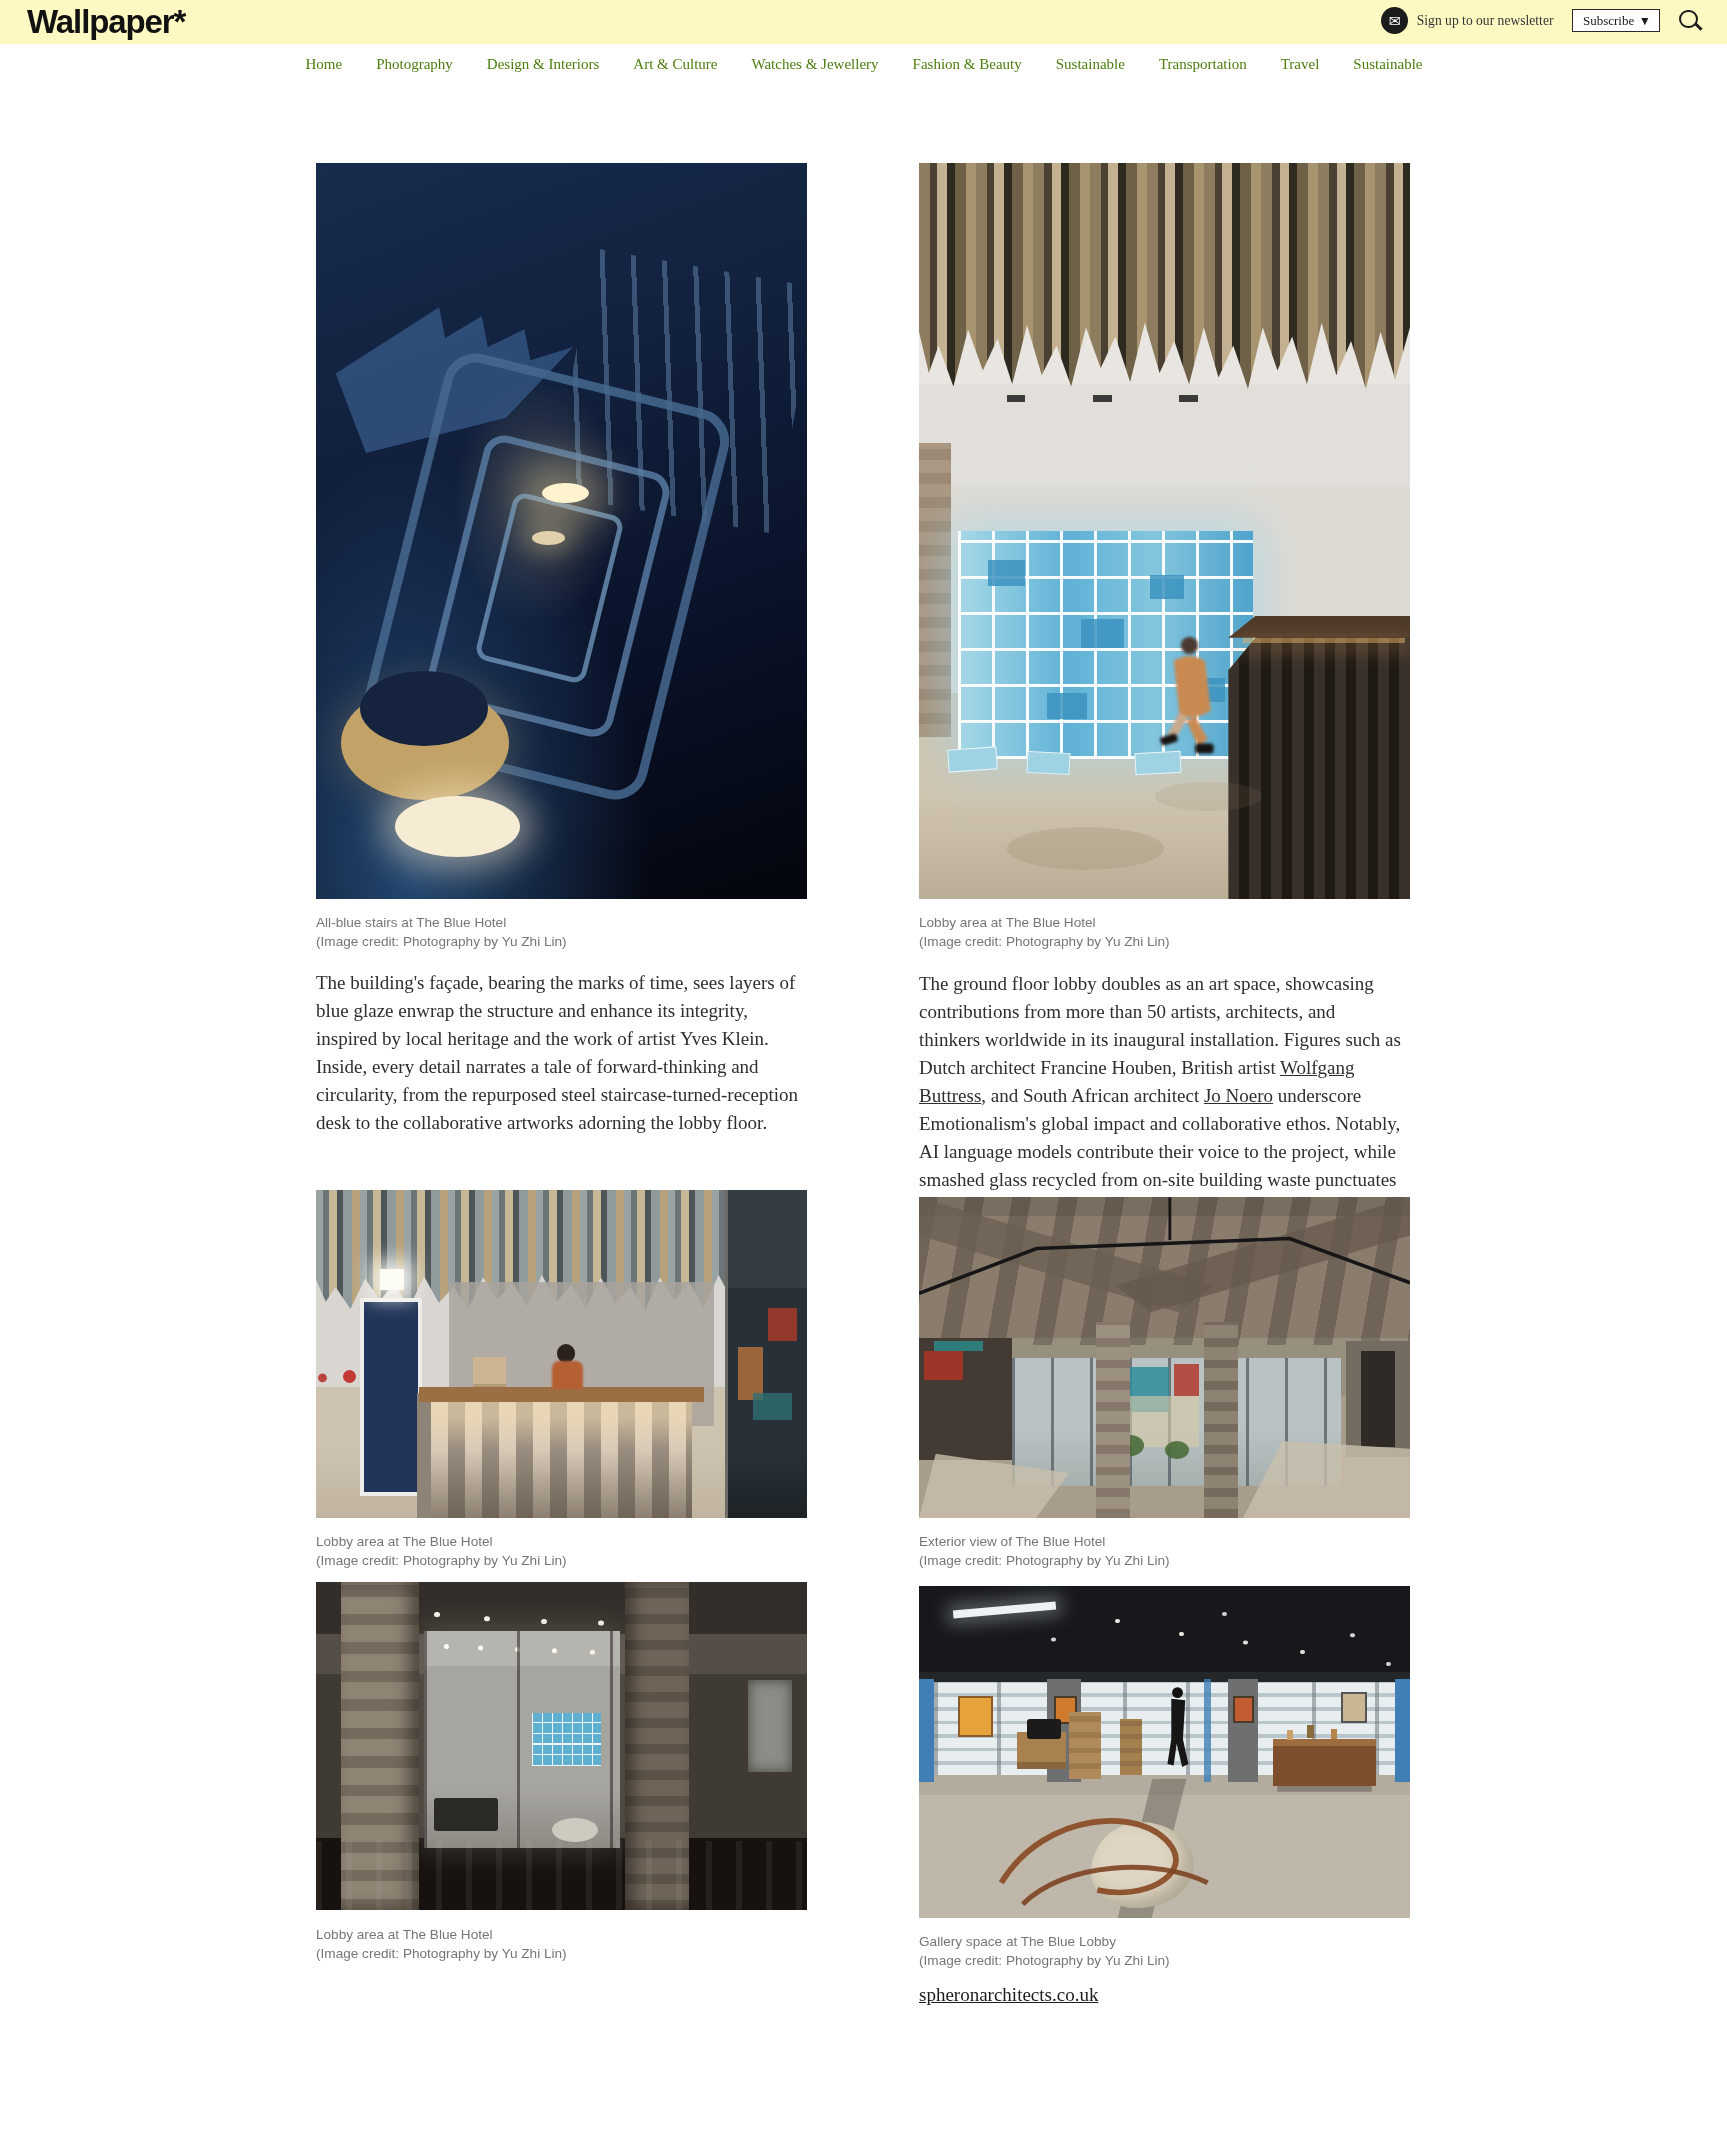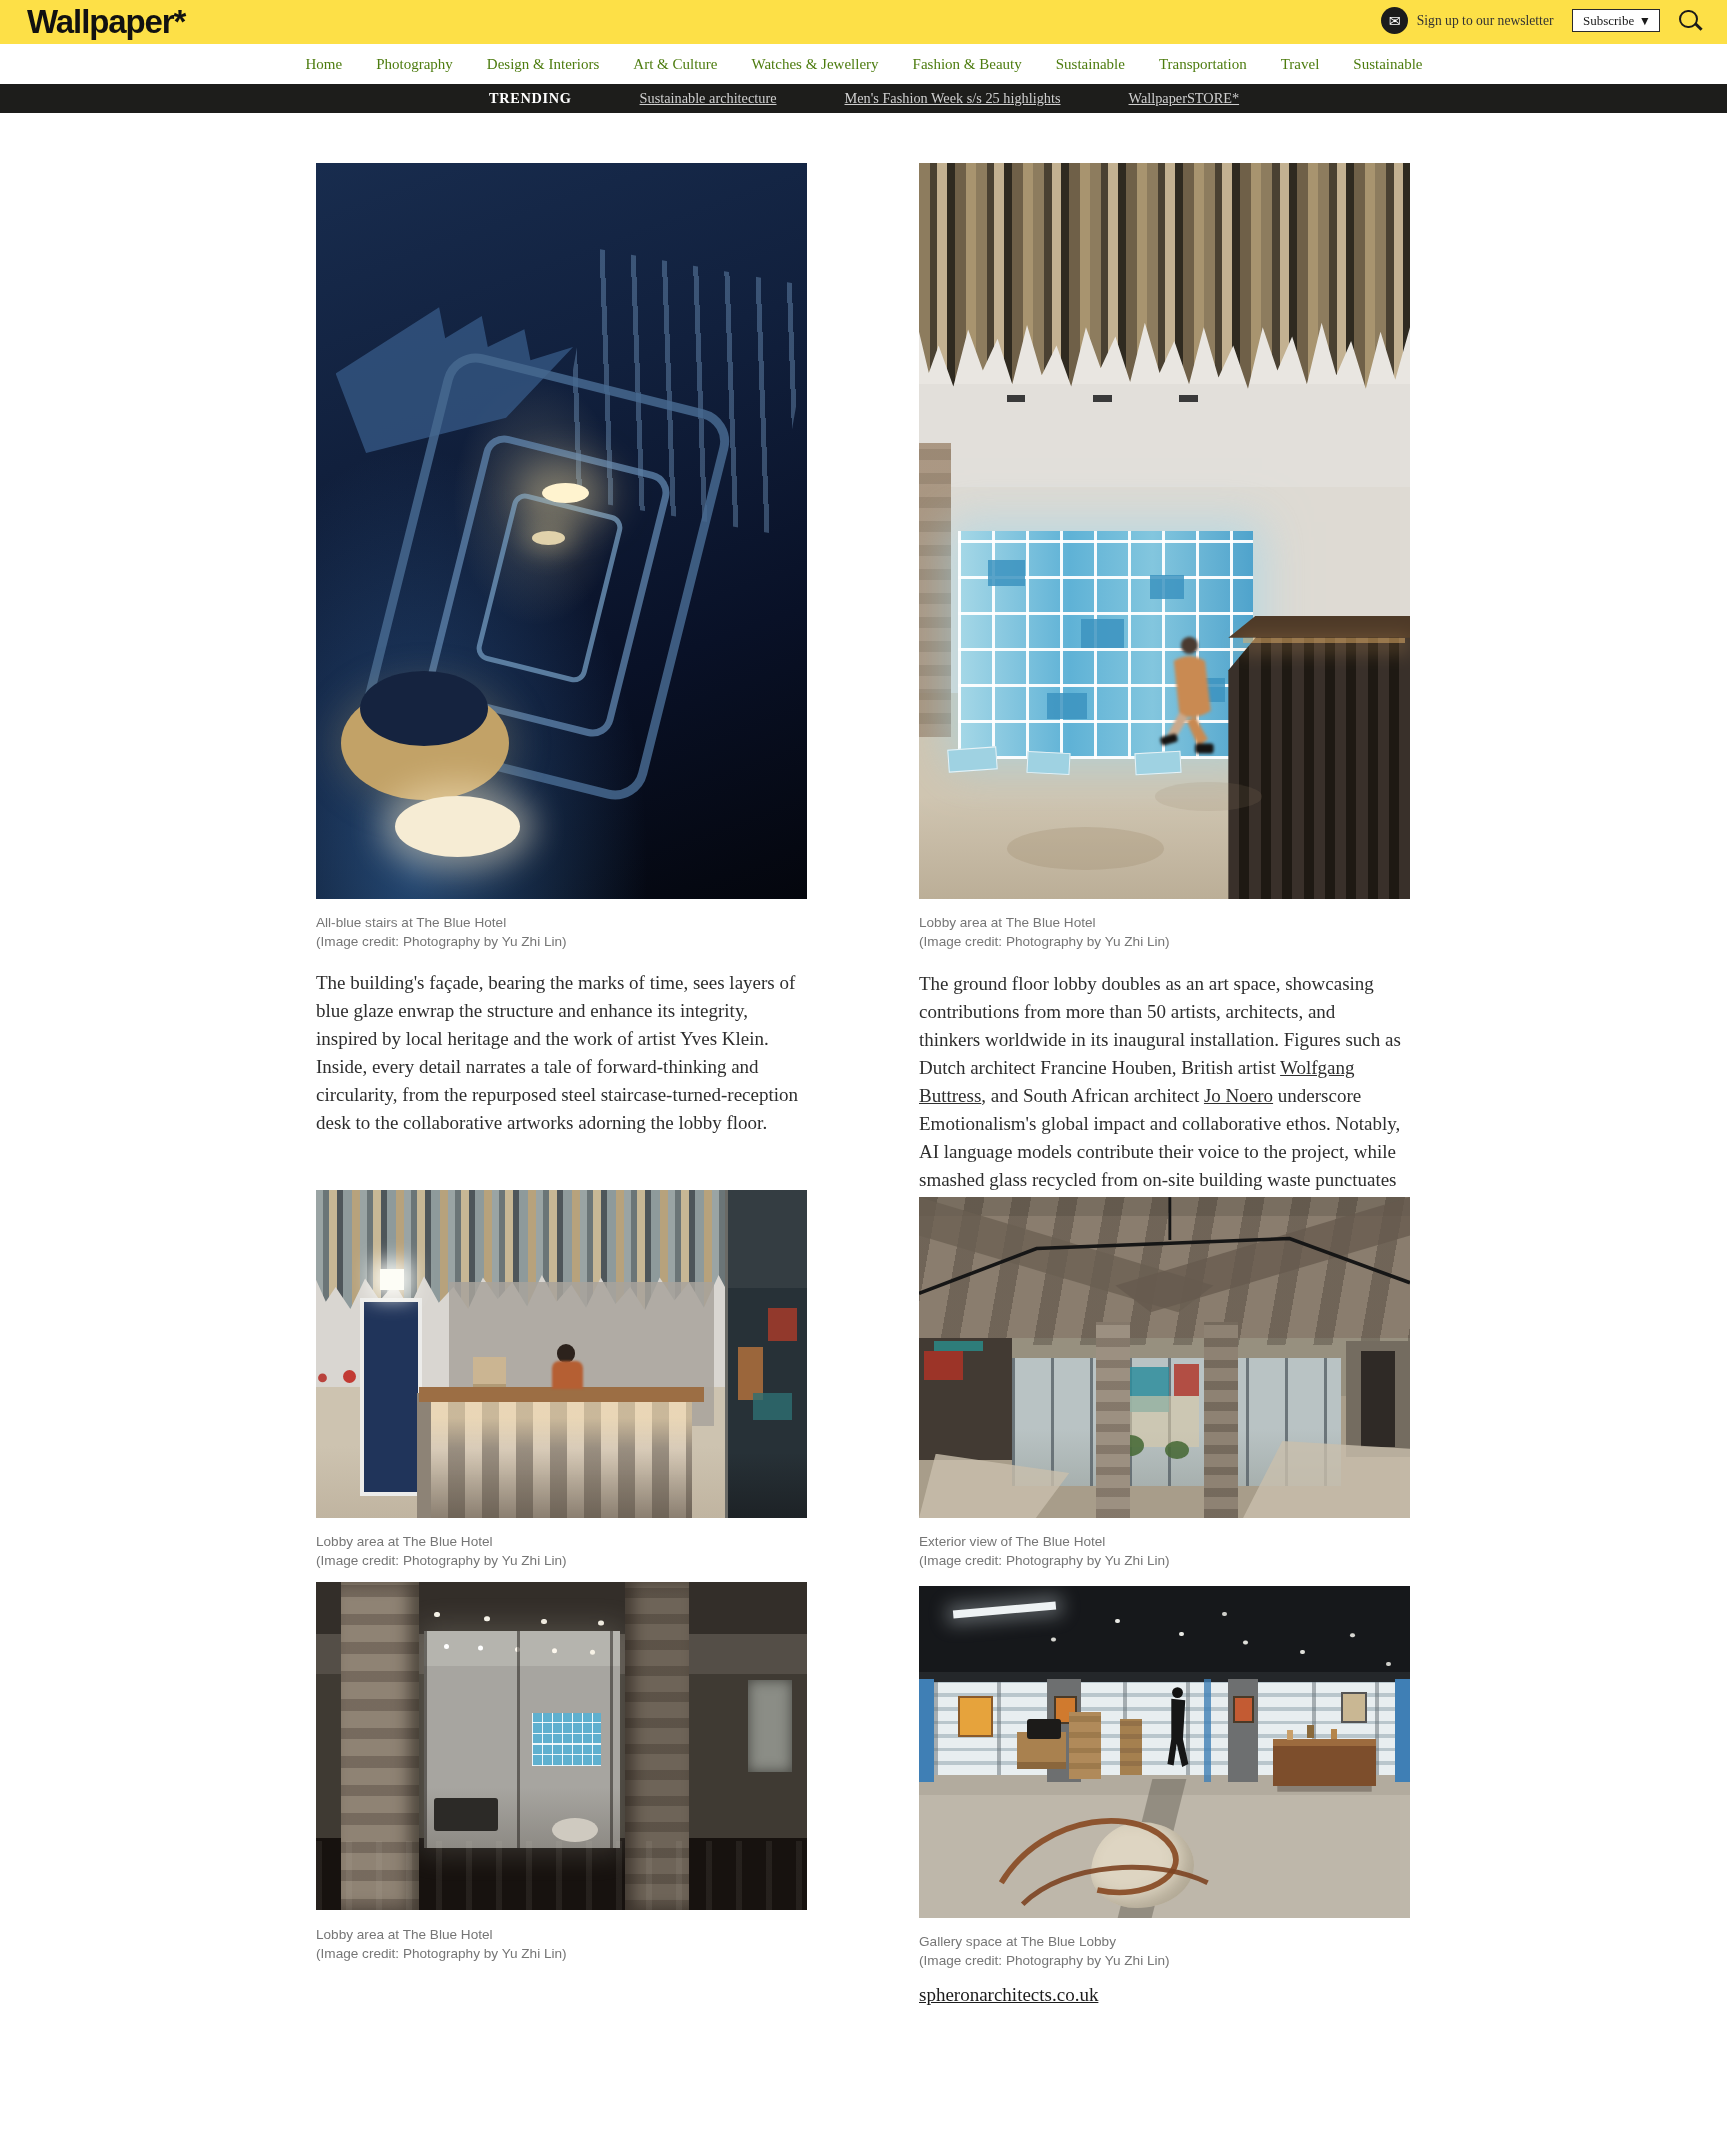--- a/index.html
+++ b/index.html
@@ -1,20 +1,20 @@
 <!DOCTYPE html>
 <html style="font-size:11.4px"><head>
 <meta charset="utf-8">
 <style>
   html,body{margin:0;padding:0;background:#ffffff;}
   .page{position:relative;width:1728px;height:2140px;background:#ffffff;overflow:hidden;
         font-family:"Liberation Serif",serif;color:#222;}
 
   
-  .hdr{position:absolute;left:0;top:0;width:100%;height:44px;background:#fde047;border-bottom:0.7px solid #e4e4e4;}
+  .hdr{position:absolute;left:0;top:0;width:100%;height:44px;background:#fef9c3;border-bottom:0.7px solid #e4e4e4;}
   .logo{position:absolute;left:27px;top:2.9px;font-family:"Liberation Sans",sans-serif;
         font-weight:bold;font-size:33px;letter-spacing:-1.1px;color:#111;}
   .hdr-right{position:absolute;right:26px;top:7.1px;display:flex;align-items:center;gap:18.5px;}
   .nl{display:flex;align-items:center;gap:8.6px;cursor:pointer;}
   .nl-ic{width:27px;height:27px;border-radius:50%;background:#1c1c1c;color:#fff;display:flex;
          align-items:center;justify-content:center;font-size:14.3px;font-family:"DejaVu Sans",sans-serif;}
   .nl-tx{font-size:13.6px;color:#333;}
   .sub-btn{border:1.4px solid #2a2a2a;background:#fff;padding:2.9px 10px;font-size:13px;
            font-family:"Liberation Serif",serif;color:#1a1a1a;display:flex;gap:7.1px;align-items:center;cursor:pointer;}
   .sub-caret{font-size:9.3px;font-family:"DejaVu Sans",sans-serif;}
@@ -244,26 +244,20 @@
     <a href="#">Design &amp; Interiors</a>
     <a href="#">Art &amp; Culture</a>
     <a href="#">Watches &amp; Jewellery</a>
     <a href="#">Fashion &amp; Beauty</a>
     <a href="#">Sustainable</a>
     <a href="#">Transportation</a>
     <a href="#">Travel</a>
     <a href="#">Sustainable</a>
   </nav>
 
-  <div class="trend">
-    <span class="tl">TRENDING</span>
-    <a href="#">Sustainable architecture</a>
-    <a href="#">Men's Fashion Week s/s 25 highlights</a>
-    <a href="#">WallpaperSTORE*</a>
-  </div>
 
   <figure class="fig colL" style="top:163px;height:736px;margin:0;">
     <div class="ph ph-stairs">
       <div class="st-wedge"></div>
       <div class="st-rail"></div>
       <div class="st-rect r1"></div>
       <div class="st-rect r2"></div>
       <div class="st-rect r3"></div>
       <div class="st-lamp"></div>
       <div class="st-lamp2"></div>

